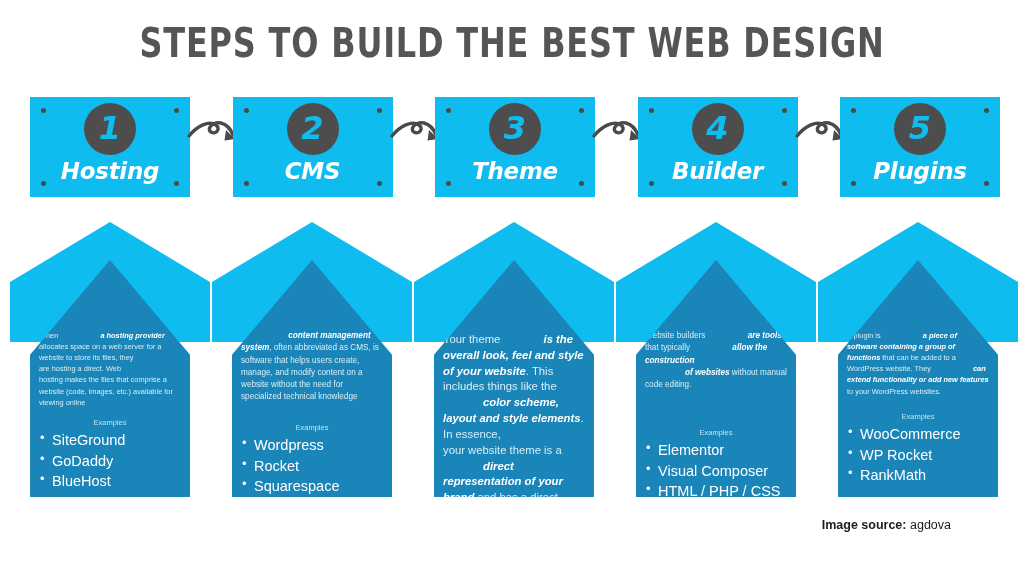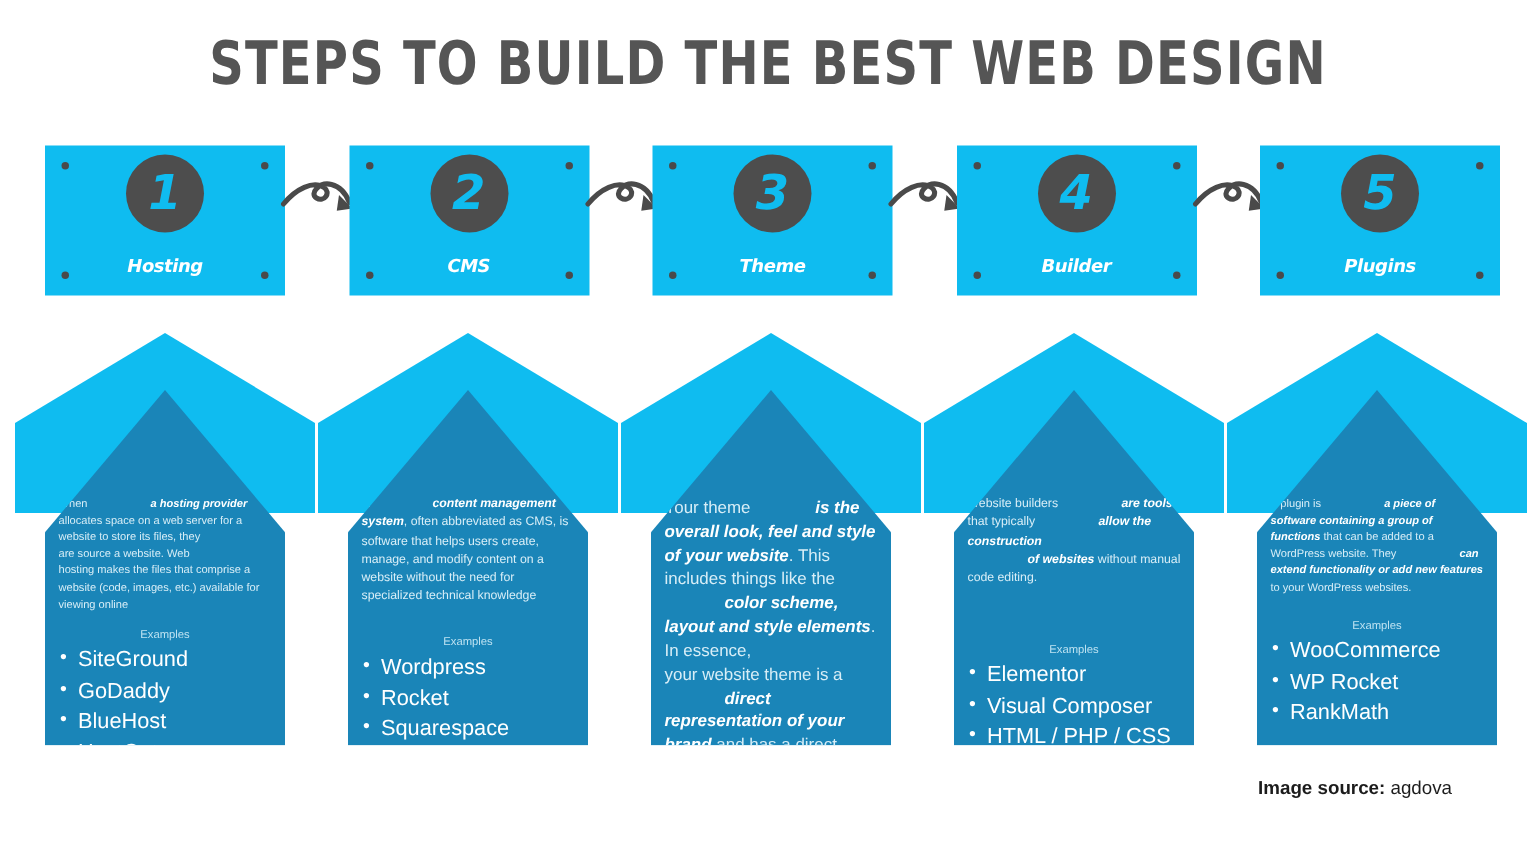--- a/index.html
+++ b/index.html
@@ -90,21 +90,21 @@
   .card .card-label {
     position: absolute;
     left: 0;
     right: 0;
     bottom: 13px;
     text-align: center;
     color: #ffffff;
     font-family: "DejaVu Sans", sans-serif;
     font-weight: bold;
     font-style: italic;
-    font-size: 12px;
+    font-size: 23px;
     letter-spacing: -0.3px;
   }
 
   
   .connector {
     position: absolute;
     top: 13px;
     width: 54px;
     height: 46px;
   }
@@ -201,21 +201,21 @@
     position: absolute;
     left: -12px;
     top: -1px;
     font-size: 13px;
     color: #ffffff;
   }
 
   
   .source {
     position: absolute;
-    right: 56px;
+    right: 73px;
     top: 518px;
     font-size: 12.5px;
     color: #1c1c1c;
     white-space: nowrap;
   }
   .source b { font-weight: bold; }
 </style>
 </head>
 <body>
 
@@ -280,21 +280,21 @@
         <div class="num-circle">5</div>
         <div class="card-label">Plugins</div>
       </div>
     </div>
 
   <div class="panels-row">
       <div class="panel" style="left: 10px;">
         <div class="arrowhead"></div>
         <div class="body">
           <div class="body-inner">
-            <div class="desc size-xs"><span>When </span><b>a hosting provider</b><span> allocates space on a web server for a website to store its files, they</span><br><span>are source a website. Web</span><br><span>hosting makes the files that comprise a website (code, images, etc.) available for viewing online</span></div>
+            <div class="desc size-xs"><span>When </span><b>a hosting provider</b><span> allocates space on a web server for a website to store its files, they</span><br><span>are hosting a direct. Web</span><br><span>hosting makes the files that comprise a website (code, images, etc.) available for viewing online</span></div>
             <div class="examples-block" style="top: 158px;">
               <div class="examples-label">Examples</div>
               <ul class="examples-list">
                 <li>SiteGround</li>
                 <li>GoDaddy</li>
                 <li>BlueHost</li>
                 <li>HostGator</li>
               </ul>
             </div>
           </div>

